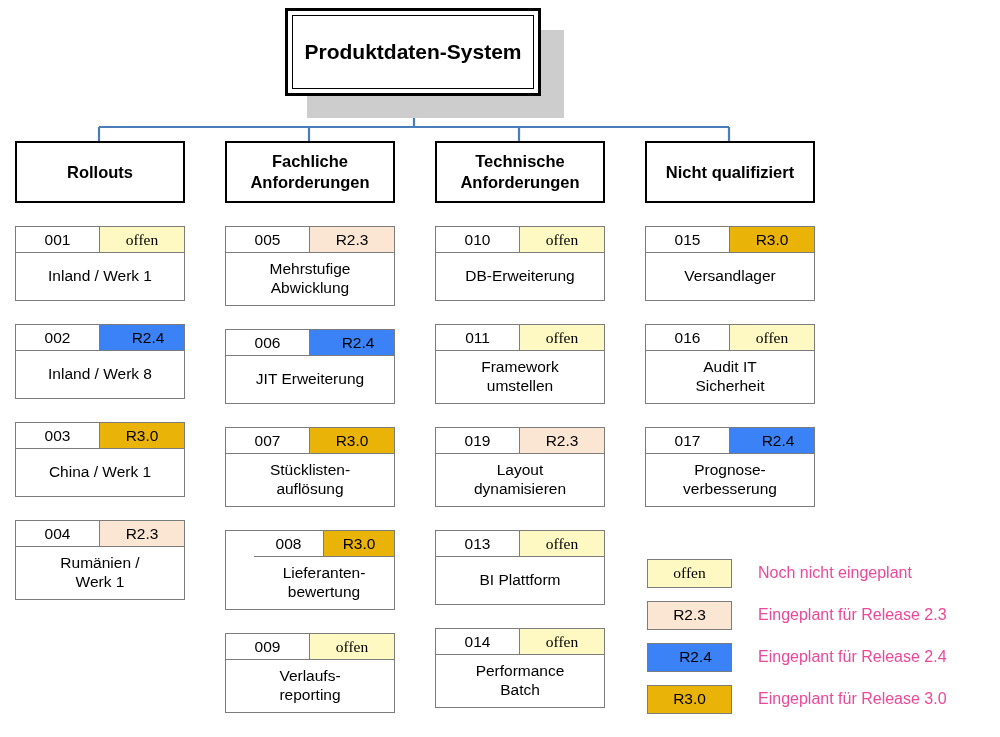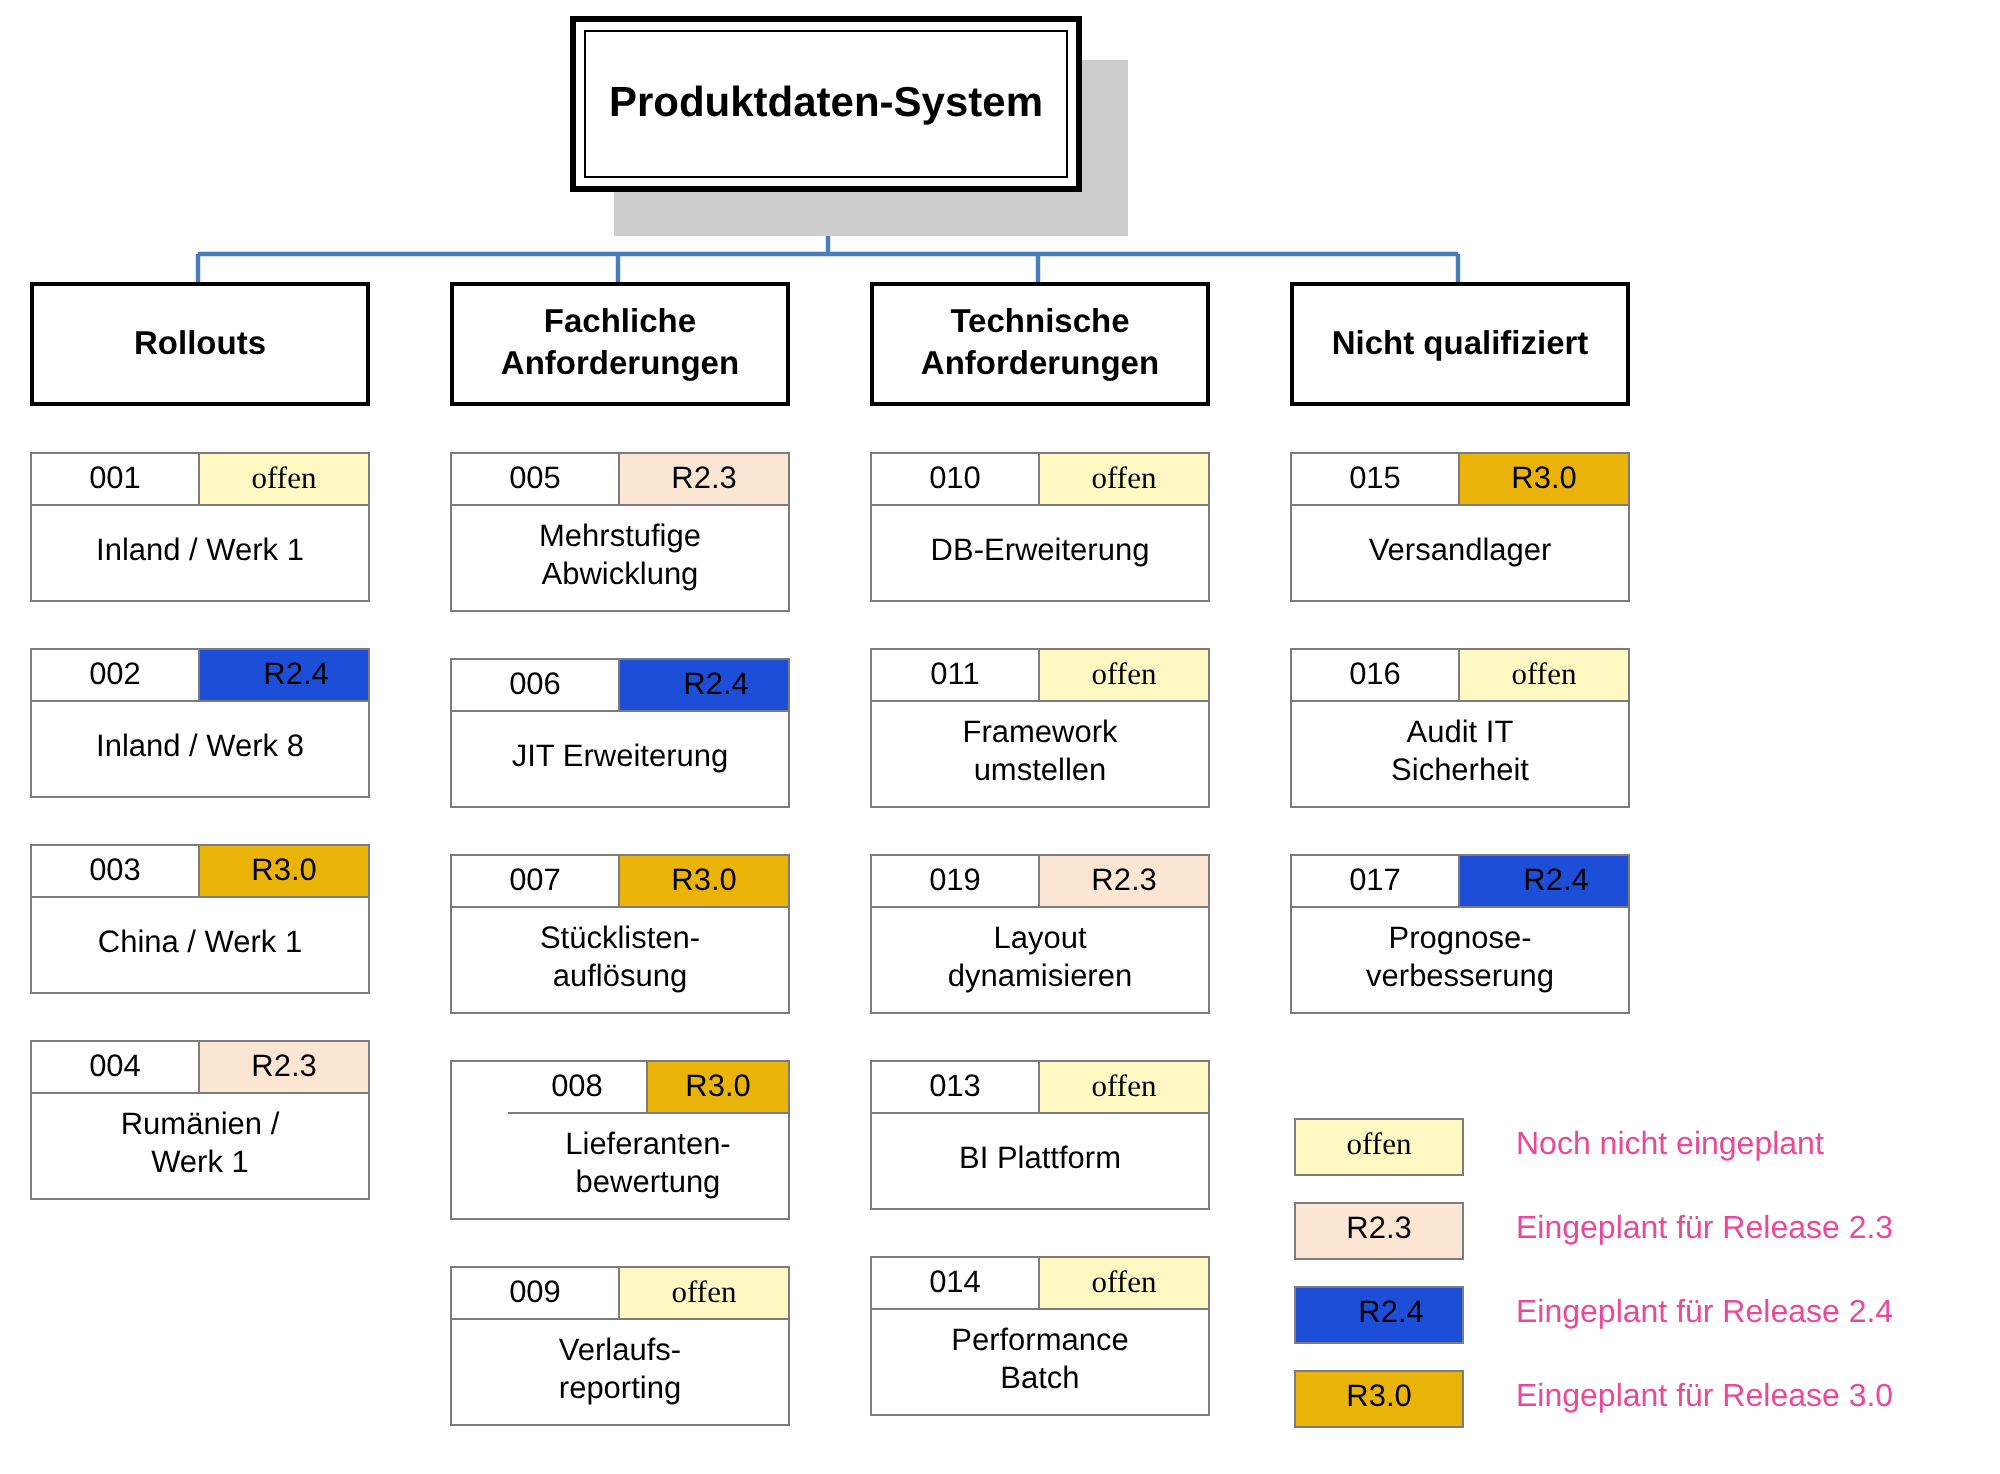--- a/index.html
+++ b/index.html
@@ -125,21 +125,21 @@
     text-align: center;
     font-size: 15.5px;
     line-height: 1.22;
     box-sizing: border-box;
     padding: 2px 4px;
   }
 
   
   .fill-offen { background: #fef9c3; font-family: Liberation Serif, serif; }
   .fill-r23   { background: #fbe5d3; }
-  .fill-r24   { background: #1d4ed8; padding-left: 12px; }
+  .fill-r24   { background: #3b82f6; padding-left: 12px; }
   .fill-r30   { background: #eab308; }
 
   
   #legend {
     position: absolute;
     left: 647px;
     top: 558px;
   }
   .legend-row {
     position: absolute;

